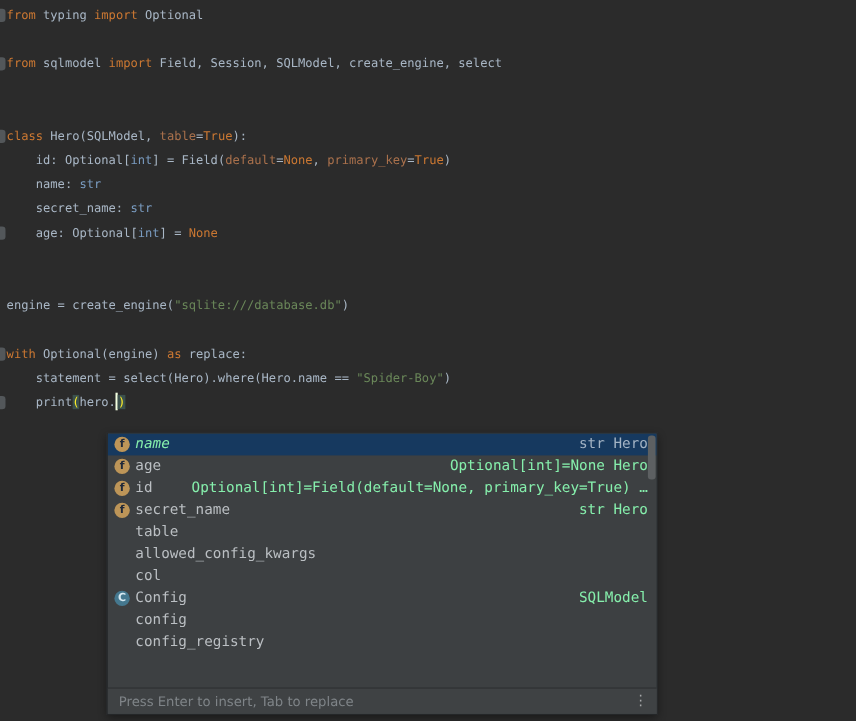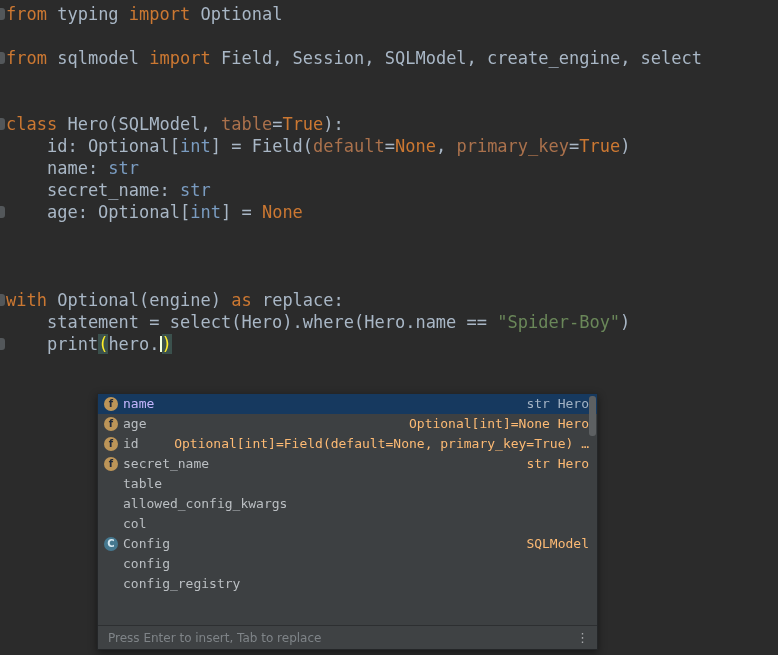--- a/index.html
+++ b/index.html
@@ -9,21 +9,21 @@
     font-family:"DejaVu Sans Mono",monospace;
     position:relative;
   }
   
   .code{
     position:absolute;left:0;top:0;width:778px;height:655px;
     padding-top:3px;box-sizing:border-box;
   }
   .line{
     position:relative;height:22px;line-height:22px;
-    white-space:pre;font-size:17px;color:#a9b7c6;padding-left:6px;
+    white-space:pre;font-size:11px;color:#a9b7c6;padding-left:6px;
   }
   .gicon{
     position:absolute;left:-5px;top:5px;width:10px;height:12px;
     background:#53575a;border-radius:3px;
   }
   .tk-kw{color:#cc7832;}
   .tk-pl{color:#a9b7c6;}
   .tk-str{color:#6a8759;}
   .tk-na{color:#aa714c;}
   .tk-ty{color:#7a9cc1;}
@@ -37,32 +37,32 @@
     position:absolute;left:97px;top:393px;width:501px;
     background:#3d4042;border:1px solid #242628;box-sizing:border-box;
     box-shadow:0 3px 8px rgba(0,0,0,.45);
   }
   .popup-list{height:231px;overflow:hidden;position:relative;}
   .prow{
     position:relative;height:20px;line-height:20px;
     font-size:13px;color:#bbbfc3;white-space:pre;
   }
   .prow.selected{background:#16395f;}
-  .prow.selected .plabel{color:#c4b5fd;}
+  .prow.selected .plabel{color:#86efac;font-style:italic;}
   .prow.selected .ptail{color:#a3b3c4;}
   .picon{
     position:absolute;left:6px;top:3px;width:14px;height:14px;border-radius:50%;
     font-family:"DejaVu Sans",sans-serif;font-size:10px;font-weight:bold;
     line-height:14px;text-align:center;
   }
   .picon.f{background:#bd9558;color:#20293a;}
   .picon.c{background:#45788f;color:#d8eaf2;}
   .plabel{margin-left:25px;}
   .ptail{
-    position:absolute;right:8px;top:0;color:#fdba74;font-size:13px;
+    position:absolute;right:8px;top:0;color:#86efac;font-size:13px;
   }
   .popup-scroll{
     position:absolute;right:1px;top:2px;width:7px;height:40px;
     background:#5d6062;border-radius:3px;
   }
   .popup-footer{
     height:23px;border-top:1px solid #2d2f31;background:#3f4244;
     display:flex;align-items:center;justify-content:space-between;
     padding:0 8px 0 10px;
     font-family:"DejaVu Sans",sans-serif;font-size:12px;color:#7f8488;
@@ -78,20 +78,21 @@
     <div class="line"><span class="gicon"></span><span class="tk-kw">from</span><span class="tk-pl"> sqlmodel </span><span class="tk-kw">import</span><span class="tk-pl"> Field, Session, SQLModel, create_engine, select</span></div>
     <div class="line"></div>
     <div class="line"></div>
     <div class="line"><span class="gicon"></span><span class="tk-kw">class</span><span class="tk-pl"> Hero(SQLModel, </span><span class="tk-na">table</span><span class="tk-pl">=</span><span class="tk-kw">True</span><span class="tk-pl">):</span></div>
     <div class="line"><span class="tk-pl">    id: Optional[</span><span class="tk-ty">int</span><span class="tk-pl">] = Field(</span><span class="tk-na">default</span><span class="tk-pl">=</span><span class="tk-kw">None</span><span class="tk-pl">, </span><span class="tk-na">primary_key</span><span class="tk-pl">=</span><span class="tk-kw">True</span><span class="tk-pl">)</span></div>
     <div class="line"><span class="tk-pl">    name: </span><span class="tk-ty">str</span></div>
     <div class="line"><span class="tk-pl">    secret_name: </span><span class="tk-ty">str</span></div>
     <div class="line"><span class="gicon"></span><span class="tk-pl">    age: Optional[</span><span class="tk-ty">int</span><span class="tk-pl">] = </span><span class="tk-kw">None</span></div>
     <div class="line"></div>
     <div class="line"></div>
+    <div class="line"><span class="tk-pl">engine = create_engine(</span><span class="tk-str">"sqlite:///database.db"</span><span class="tk-pl">)</span></div>
     <div class="line"></div>
     <div class="line"><span class="gicon"></span><span class="tk-kw">with</span><span class="tk-pl"> Optional(engine) </span><span class="tk-kw">as</span><span class="tk-pl"> replace:</span></div>
     <div class="line"><span class="tk-pl">    statement = select(Hero).where(Hero.name == </span><span class="tk-str">"Spider-Boy"</span><span class="tk-pl">)</span></div>
     <div class="line"><span class="gicon"></span><span class="tk-pl">    print</span><span class="tk-brace">(</span><span class="tk-pl">hero.</span><span class="tk-caret"></span><span class="tk-brace">)</span></div>
   </div>
 
 <div class="popup">
   <div class="popup-list" id="popup-list">
       <div class="prow selected"><span class="picon f">f</span><span class="plabel">name</span><span class="ptail">str Hero</span></div>
       <div class="prow"><span class="picon f">f</span><span class="plabel">age</span><span class="ptail">Optional[int]=None Hero</span></div>

